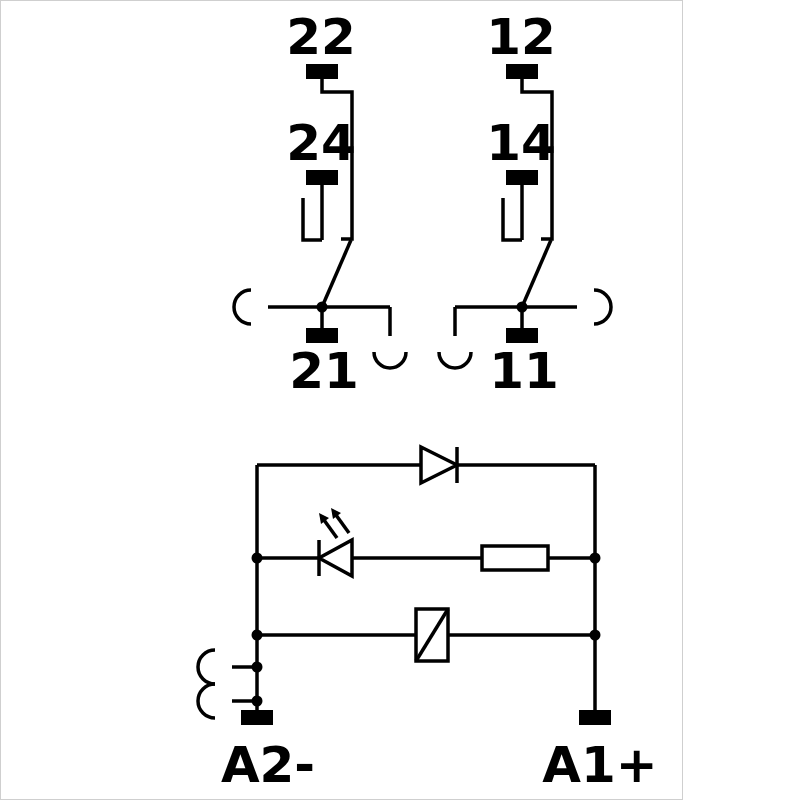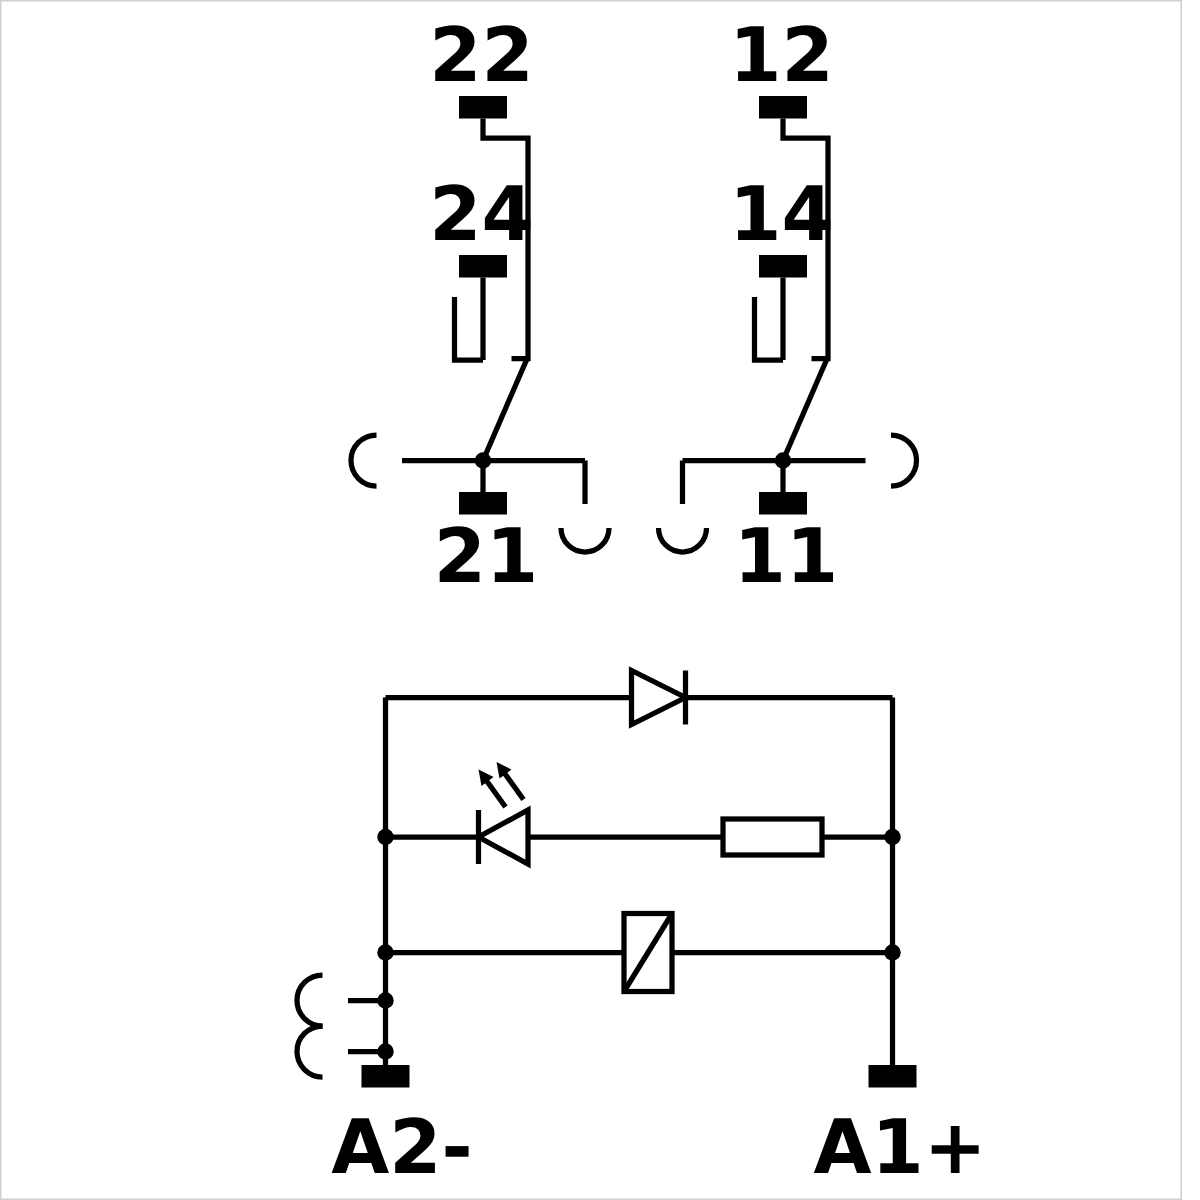--- a/index.html
+++ b/index.html
@@ -1,16 +1,16 @@
 <!DOCTYPE html>
 <html><head>
 <meta charset="utf-8">
 <style>
   html,body{margin:0;padding:0;background:#ffffff;}
-  .canvas{position:relative;width:788px;height:800px;background:#ffffff;overflow:hidden;}
+  .canvas{position:relative;width:683px;height:800px;background:#ffffff;overflow:hidden;}
   .frame{position:absolute;inset:0;border:1px solid #cfcfcf;pointer-events:none;}
   svg{display:block;}
   .wire{stroke:#000000;stroke-width:3.5;fill:none;}
   .pad{fill:#000000;stroke:none;}
   .dot{fill:#000000;stroke:none;}
   .sym{stroke:#000000;stroke-width:3.5;fill:#ffffff;}
   .head{fill:#000000;stroke:none;}
   .lbl{font-family:"DejaVu Sans", sans-serif;font-weight:bold;font-size:50px;fill:#000000;text-anchor:middle;}
 </style>
 </head>

